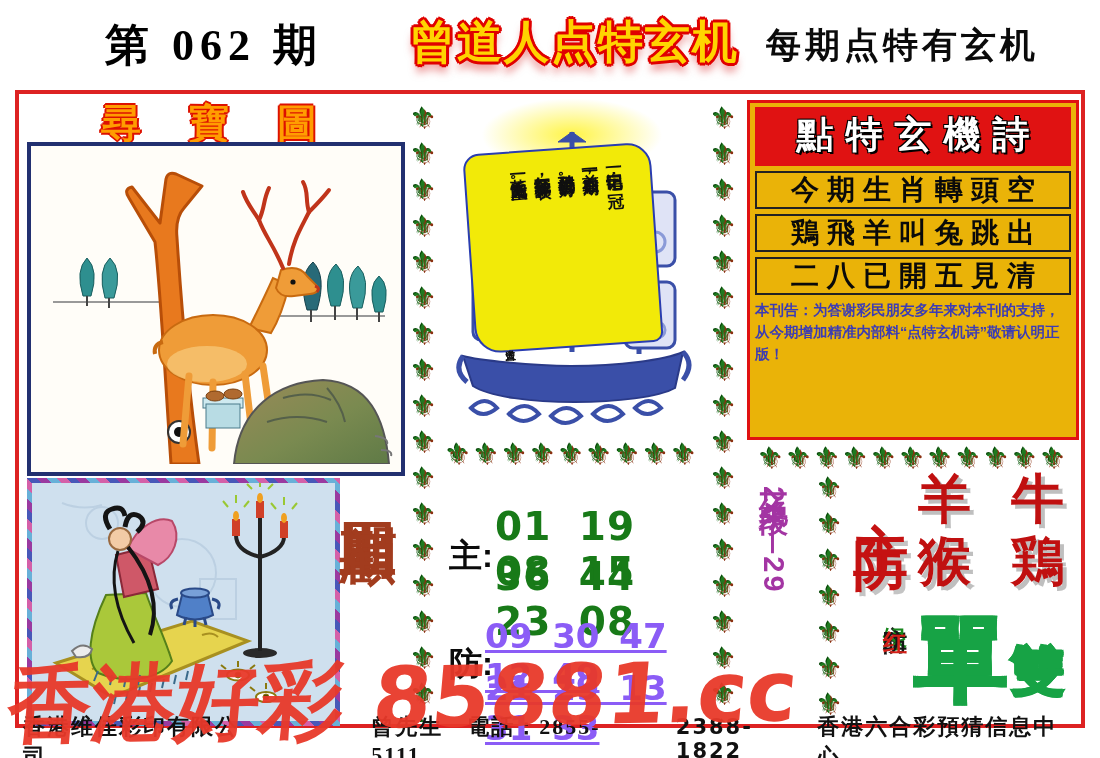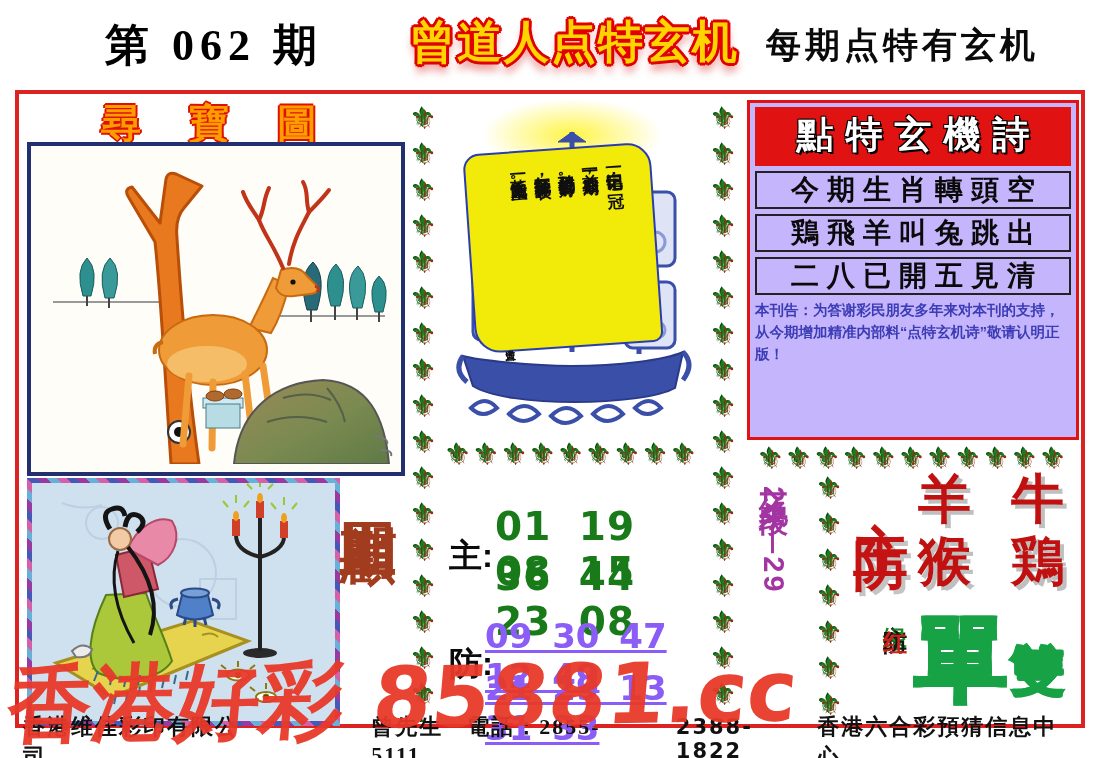--- a/index.html
+++ b/index.html
@@ -66,21 +66,21 @@
   .main-lbl{left:6px;top:64px;}
   .guard-lbl{left:6px;top:172px;}
   .green{color:#187a18;font-size:39px;word-spacing:13px;letter-spacing:1px;}
   .mrow1{left:52px;top:34px;}
   .mrow2{left:52px;top:84px;}
   .mag{color:#8b5cf6;font-size:34px;word-spacing:8px;text-decoration:underline;}
   .grow1{left:42px;top:146px;}
   .grow2{left:42px;top:198px;}
   
   .poem-box{left:728px;top:6px;width:332px;height:340px;border:3px solid #e01212;
-    box-sizing:border-box;padding:4px 5px;background:#c4b5fd;}
+    box-sizing:border-box;padding:4px 5px;background:#eab308;}
   .poem-title{background:#e01212;color:#fff;font-family:"Liberation Serif",serif;font-weight:bold;
     font-size:37px;text-align:center;letter-spacing:12px;text-indent:12px;padding:3px 0 6px;
     text-shadow:2px 2px 0 #000,-1px -1px 0 #000,1px -1px 0 #000,-1px 1px 0 #000;}
   .poem-line{border:2px solid #222;margin-top:5px;height:34px;display:flex;align-items:center;
     justify-content:center;font-family:"Liberation Serif",serif;font-weight:bold;font-size:28px;
     letter-spacing:8px;text-indent:8px;color:#0a0a0a;}
   .poem-notice{margin-top:5px;color:#3c3cb4;font-weight:bold;font-size:14.5px;line-height:1.5;}
   
   .predict{left:728px;top:378px;width:332px;height:248px;}
   .kill{position:absolute;left:2px;top:2px;height:246px;writing-mode:vertical-rl;

